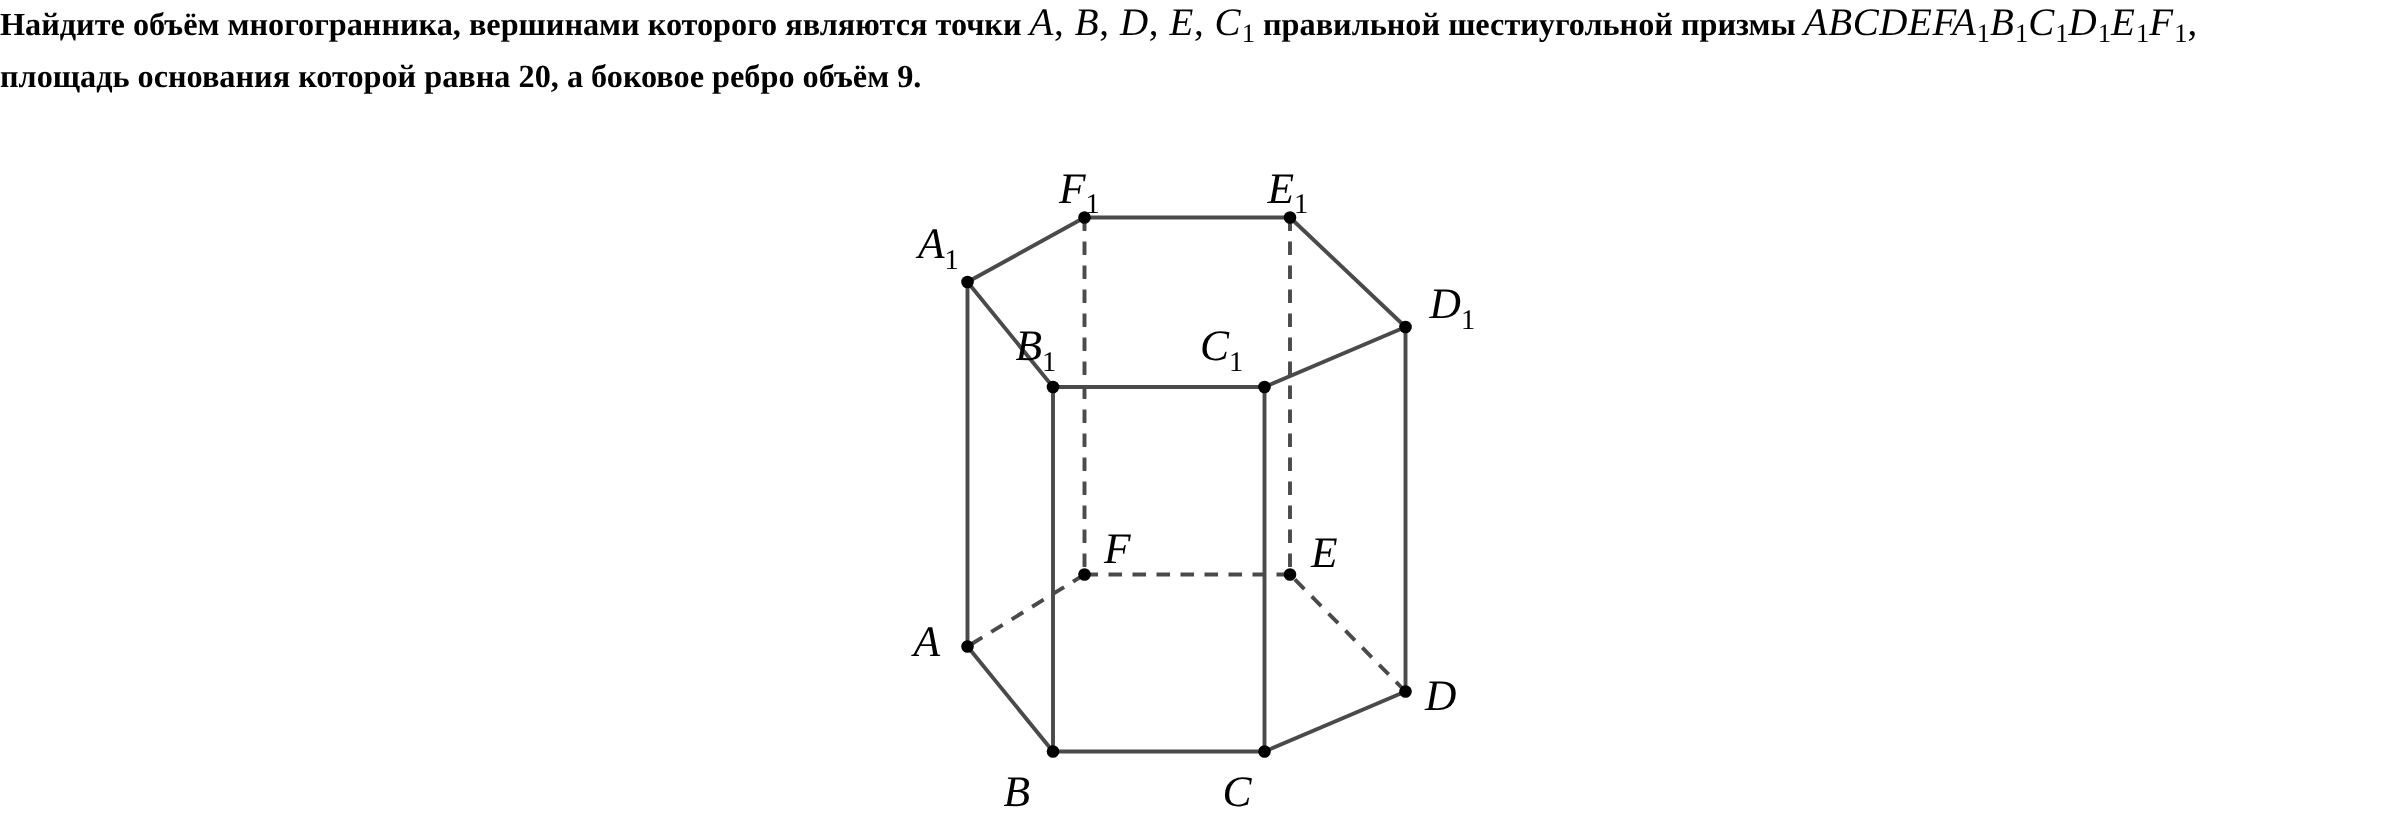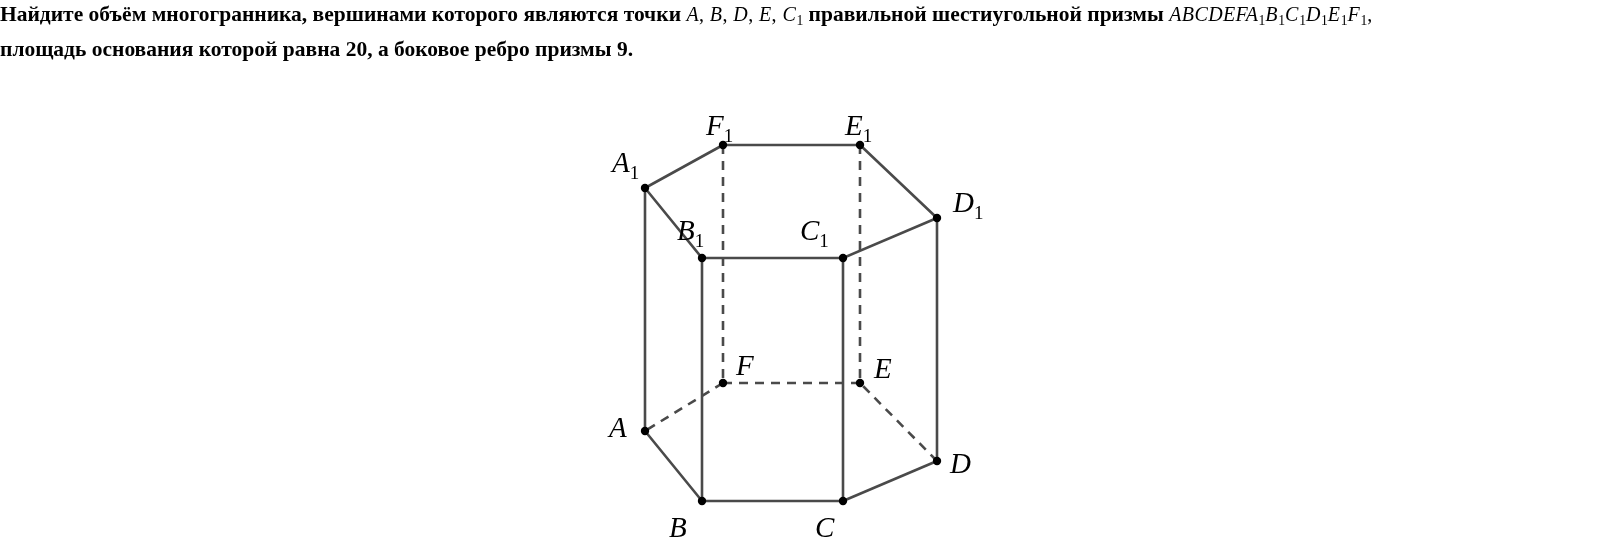--- a/index.html
+++ b/index.html
@@ -31,21 +31,21 @@
   }
   #problem-statement .line {
     display: block;
     white-space: nowrap;
   }
   
   .math {
     font-family: "Liberation Serif", "DejaVu Serif", serif;
     font-style: italic;
     font-weight: 400;
-    font-size: 20px;
+    font-size: 26px;
     letter-spacing: 0.4px;
   }
   .math .sub {
     font-style: normal;
     font-size: 0.68em;
     vertical-align: -0.28em;
     letter-spacing: 0;
     padding-left: 0.3px;
   }
   .math .pun {
@@ -91,21 +91,21 @@
   .vertex-label .lsub {
     font-style: normal;
     font-size: 19px;
   }
 </style>
 </head>
 <body>
 
 <div id="problem-statement">
   <span class="line"><span>Найдите объём многогранника, вершинами которого являются точки </span><span class="math"><span>A</span><span class="pun">,&nbsp;</span><span>B</span><span class="pun">,&nbsp;</span><span>D</span><span class="pun">,&nbsp;</span><span>E</span><span class="pun">,&nbsp;</span><span>C</span><span class="sub">1</span></span><span> правильной шестиугольной призмы </span><span class="math"><span>A</span><span>B</span><span>C</span><span>D</span><span>E</span><span>F</span><span>A</span><span class="sub">1</span><span>B</span><span class="sub">1</span><span>C</span><span class="sub">1</span><span>D</span><span class="sub">1</span><span>E</span><span class="sub">1</span><span>F</span><span class="sub">1</span><span class="pun">,</span></span></span>
-    <span class="line"><span>площадь основания которой равна </span><span>20</span><span>, а боковое ребро призмы </span><span>9</span><span>.</span></span>
+    <span class="line"><span>площадь основания которой равна </span><span>20</span><span>, а боковое ребро объём </span><span>9</span><span>.</span></span>
 </div>
 
 <div id="figure-wrap">
   <svg id="prism-svg" width="1601" height="542" viewBox="0 0 1601 542" xmlns="http://www.w3.org/2000/svg">
     <g id="hidden-edges">
         <line x1="937" y1="461" x2="860" y2="383" class="edge-hidden"></line>
         <line x1="860" y1="383" x2="723" y2="383" class="edge-hidden"></line>
         <line x1="723" y1="383" x2="645" y2="431" class="edge-hidden"></line>
         <line x1="860" y1="145" x2="860" y2="383" class="edge-hidden"></line>
         <line x1="723" y1="145" x2="723" y2="383" class="edge-hidden"></line>

